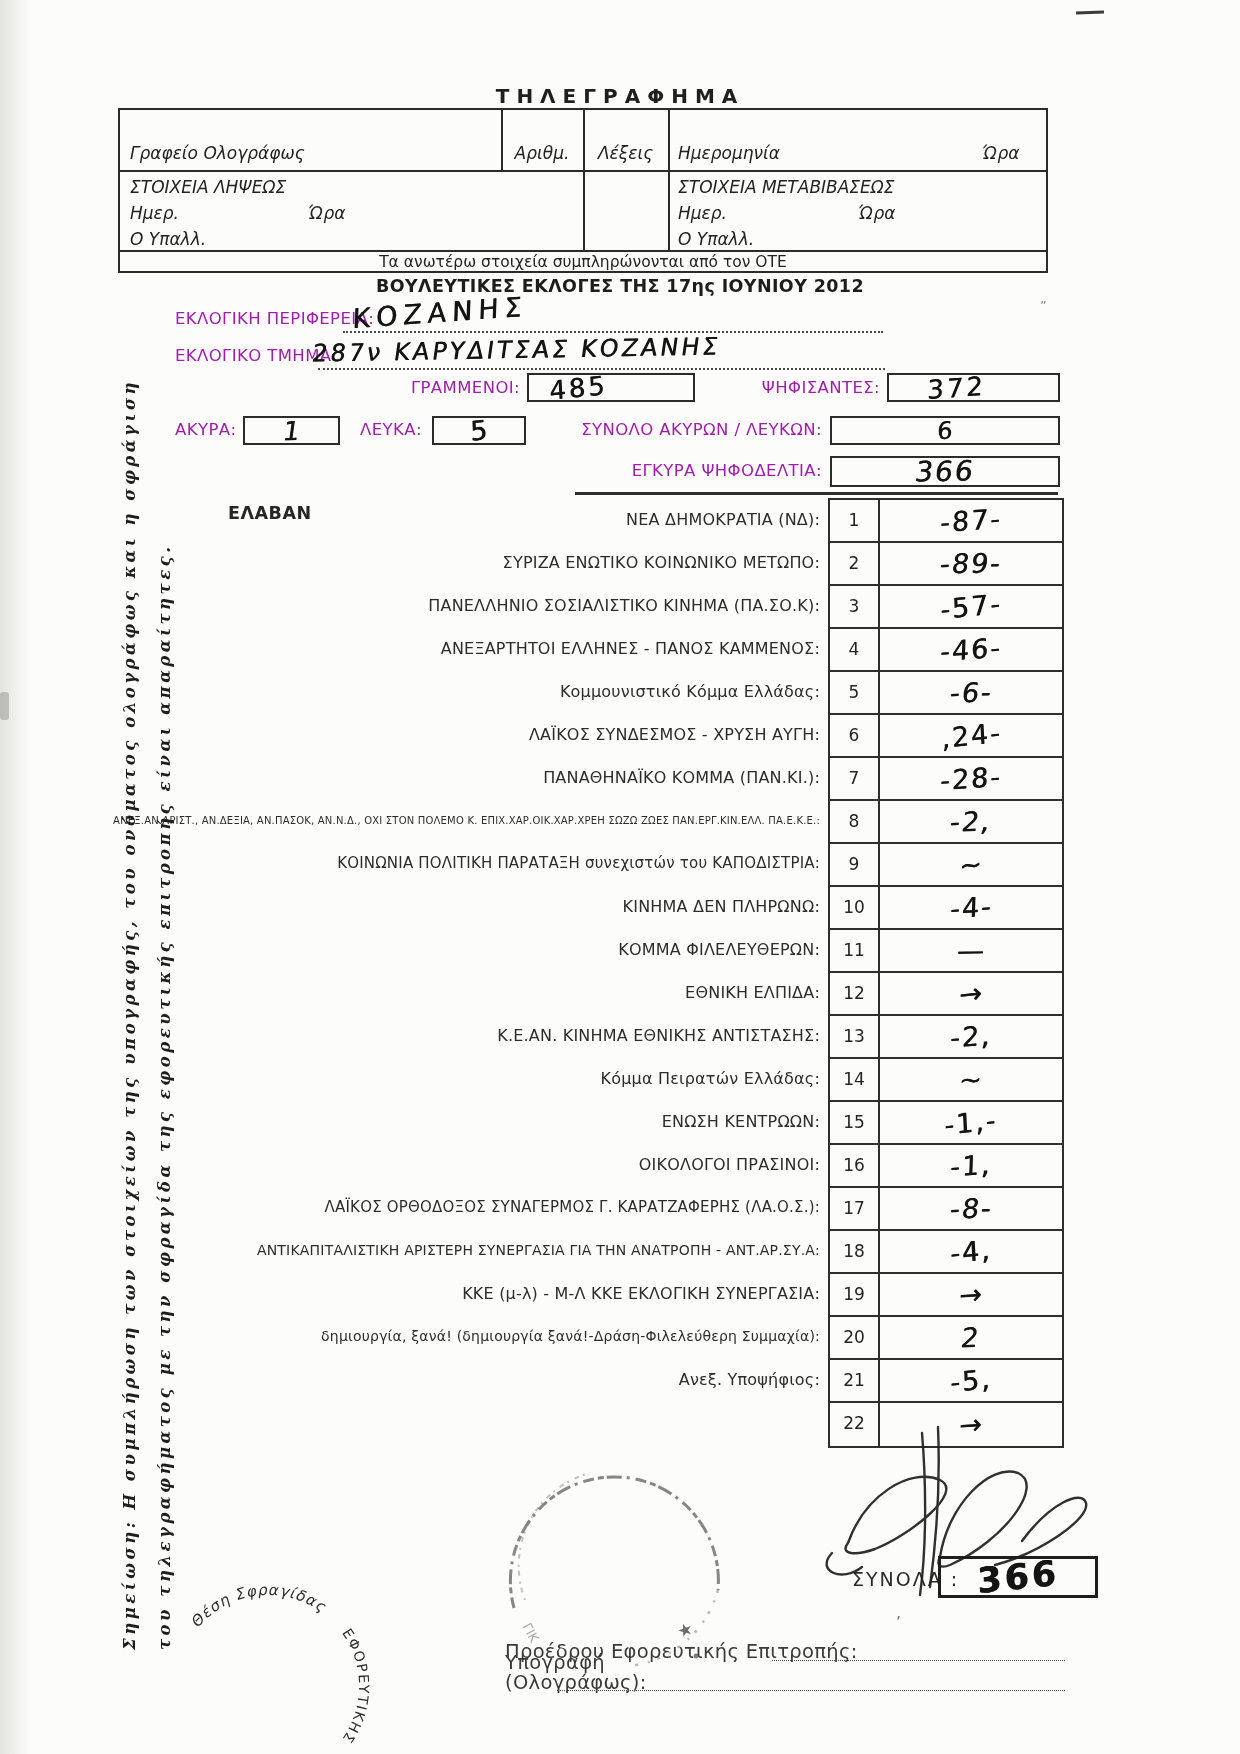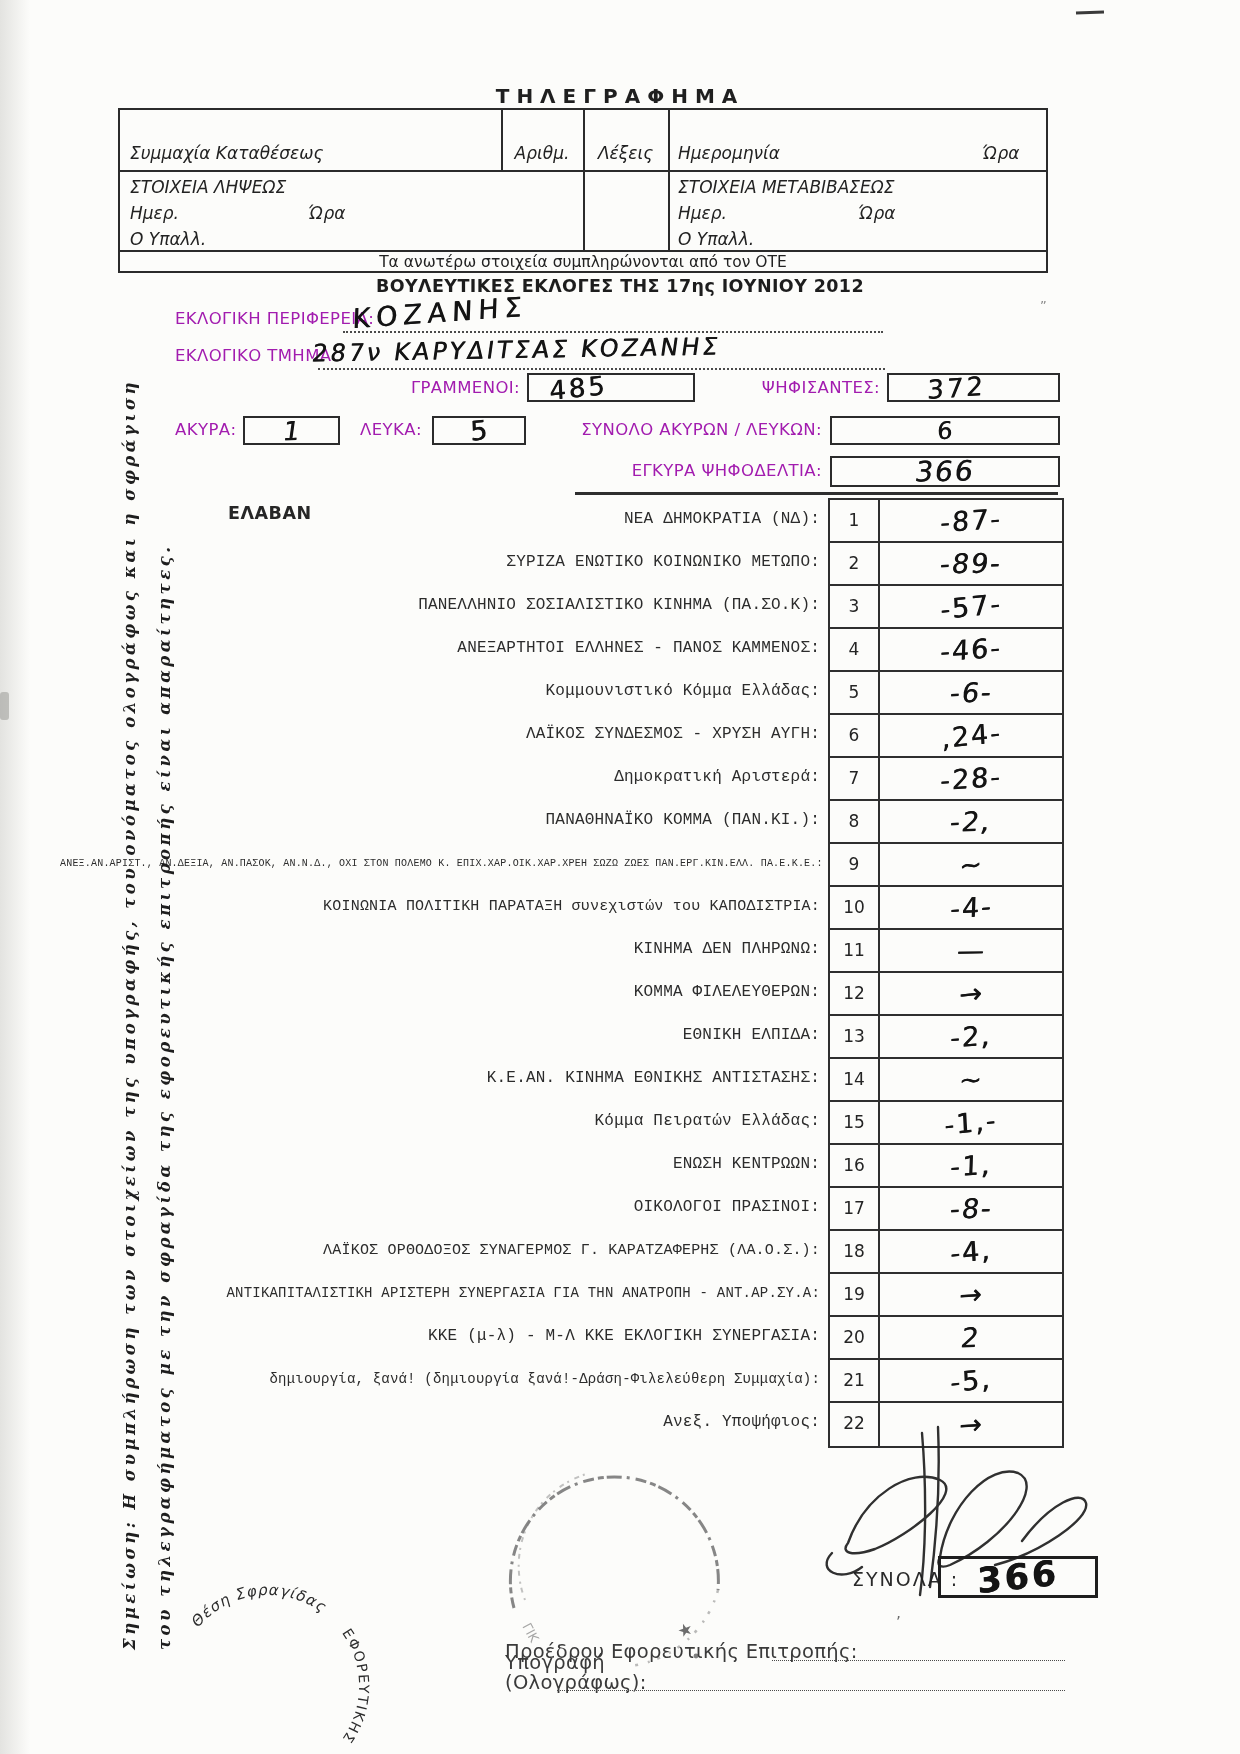--- a/index.html
+++ b/index.html
@@ -28,21 +28,21 @@
   .hand{font-family:"DejaVu Sans",sans-serif;color:#141414;white-space:nowrap;
         text-shadow:0.6px 0 0 currentColor;}
   .ink0{transform:rotate(-4deg) skewX(-6deg);}
   .ink1{transform:rotate(-1deg) skewX(-9deg);}
   .ink2{transform:rotate(-6deg) skewX(-3deg);}
 
   .divider{left:575px;top:492px;width:483px;height:3px;background:#2e2e2e;}
   .elaban{left:228px;top:503px;font-size:17.5px;font-weight:bold;letter-spacing:0.5px;}
 
   
-  .plabels{left:60px;top:498px;width:760px;font-family:Liberation Mono, monospace;}
+  .plabels{left:60px;top:498px;width:760px;}
   .plabel{height:43px;line-height:43px;text-align:right;white-space:nowrap;color:#2c2c2c;letter-spacing:0.2px;}
   .ptable{left:828px;top:498px;width:232px;border:2px solid #2f2f2f;box-sizing:content-box;background:rgba(255,255,255,0);}
   .prow{display:flex;height:43px;border-bottom:2px solid #2f2f2f;box-sizing:border-box;}
   .prow:last-child{border-bottom:none;}
   .pnum{width:48px;border-right:2px solid #2f2f2f;text-align:center;line-height:40px;font-size:17px;color:#242424;}
   .pval{flex:1;display:flex;align-items:center;justify-content:center;overflow:visible;}
   .pval .hand{font-size:27px;letter-spacing:2px;}
 
   
   .margin-note{left:112px;top:468px;height:1182px;writing-mode:vertical-rl;transform:rotate(180deg);
@@ -68,21 +68,21 @@
   <div class="abs" style="left:1040px;top:298px;color:#8a8a8a;font-size:13px;">”</div>
   <div class="abs" style="left:896px;top:1614px;color:#6a6a6a;font-size:15px;">’</div>
 
   <div class="abs tg-title">ΤΗΛΕΓΡΑΦΗΜΑ</div>
 
   <div class="abs hdr-box">
     <div class="hdr-vline" style="left:381px;top:0;height:60px;"></div>
     <div class="hdr-vline" style="left:463px;top:0;height:140px;"></div>
     <div class="hdr-vline" style="left:548px;top:0;height:140px;"></div>
     <div class="hdr-hline"></div>
-    <div class="lbl" style="left:10px;top:33px;">Συμμαχία Καταθέσεως</div>
+    <div class="lbl" style="left:10px;top:33px;">Γραφείο Ολογράφως</div>
     <div class="lbl" style="left:381px;top:33px;width:82px;text-align:center;">Αριθμ.</div>
     <div class="lbl" style="left:463px;top:33px;width:85px;text-align:center;">Λέξεις</div>
     <div class="lbl" style="left:558px;top:33px;">Ημερομηνία</div>
     <div class="lbl" style="left:862px;top:33px;">Ώρα</div>
     <div class="lbl" style="left:10px;top:67px;">ΣΤΟΙΧΕΙΑ ΛΗΨΕΩΣ</div>
     <div class="lbl" style="left:10px;top:93px;">Ημερ.</div>
     <div class="lbl" style="left:188px;top:93px;">Ώρα</div>
     <div class="lbl" style="left:10px;top:119px;">Ο Υπαλλ.</div>
     <div class="lbl" style="left:558px;top:67px;">ΣΤΟΙΧΕΙΑ ΜΕΤΑΒΙΒΑΣΕΩΣ</div>
     <div class="lbl" style="left:558px;top:93px;">Ημερ.</div>
@@ -134,21 +134,20 @@
   <div class="abs divider"></div>
   <div class="abs elaban">ΕΛΑΒΑΝ</div>
 
   <div class="abs plabels">
       <div class="plabel" style="font-size: 16px;">ΝΕΑ ΔΗΜΟΚΡΑΤΙΑ (ΝΔ):</div>
       <div class="plabel" style="font-size: 16px;">ΣΥΡΙΖΑ ΕΝΩΤΙΚΟ ΚΟΙΝΩΝΙΚΟ ΜΕΤΩΠΟ:</div>
       <div class="plabel" style="font-size: 16px;">ΠΑΝΕΛΛΗΝΙΟ ΣΟΣΙΑΛΙΣΤΙΚΟ ΚΙΝΗΜΑ (ΠΑ.ΣΟ.Κ):</div>
       <div class="plabel" style="font-size: 16px;">ΑΝΕΞΑΡΤΗΤΟΙ ΕΛΛΗΝΕΣ - ΠΑΝΟΣ ΚΑΜΜΕΝΟΣ:</div>
       <div class="plabel" style="font-size: 16px;">Κομμουνιστικό Κόμμα Ελλάδας:</div>
       <div class="plabel" style="font-size: 16px;">ΛΑΪΚΟΣ ΣΥΝΔΕΣΜΟΣ - ΧΡΥΣΗ ΑΥΓΗ:</div>
-      <div class="plabel" style="font-size: 16px;">Δημοκρατική Αριστερά:</div>
       <div class="plabel" style="font-size: 16px;">ΠΑΝΑΘΗΝΑΪΚΟ ΚΟΜΜΑ (ΠΑΝ.ΚΙ.):</div>
       <div class="plabel" style="font-size: 10px;">ΑΝΕΞ.ΑΝ.ΑΡΙΣΤ., ΑΝ.ΔΕΞΙΑ, ΑΝ.ΠΑΣΟΚ, ΑΝ.Ν.Δ., ΟΧΙ ΣΤΟΝ ΠΟΛΕΜΟ Κ. ΕΠΙΧ.ΧΑΡ.ΟΙΚ.ΧΑΡ.ΧΡΕΗ ΣΩΖΩ ΖΩΕΣ ΠΑΝ.ΕΡΓ.ΚΙΝ.ΕΛΛ. ΠΑ.Ε.Κ.Ε.:</div>
       <div class="plabel" style="font-size: 15px;">ΚΟΙΝΩΝΙΑ ΠΟΛΙΤΙΚΗ ΠΑΡΑΤΑΞΗ συνεχιστών του ΚΑΠΟΔΙΣΤΡΙΑ:</div>
       <div class="plabel" style="font-size: 16px;">ΚΙΝΗΜΑ ΔΕΝ ΠΛΗΡΩΝΩ:</div>
       <div class="plabel" style="font-size: 16px;">ΚΟΜΜΑ ΦΙΛΕΛΕΥΘΕΡΩΝ:</div>
       <div class="plabel" style="font-size: 16px;">ΕΘΝΙΚΗ ΕΛΠΙΔΑ:</div>
       <div class="plabel" style="font-size: 16px;">Κ.Ε.ΑΝ. ΚΙΝΗΜΑ ΕΘΝΙΚΗΣ ΑΝΤΙΣΤΑΣΗΣ:</div>
       <div class="plabel" style="font-size: 16px;">Κόμμα Πειρατών Ελλάδας:</div>
       <div class="plabel" style="font-size: 16px;">ΕΝΩΣΗ ΚΕΝΤΡΩΩΝ:</div>
       <div class="plabel" style="font-size: 16px;">ΟΙΚΟΛΟΓΟΙ ΠΡΑΣΙΝΟΙ:</div>

